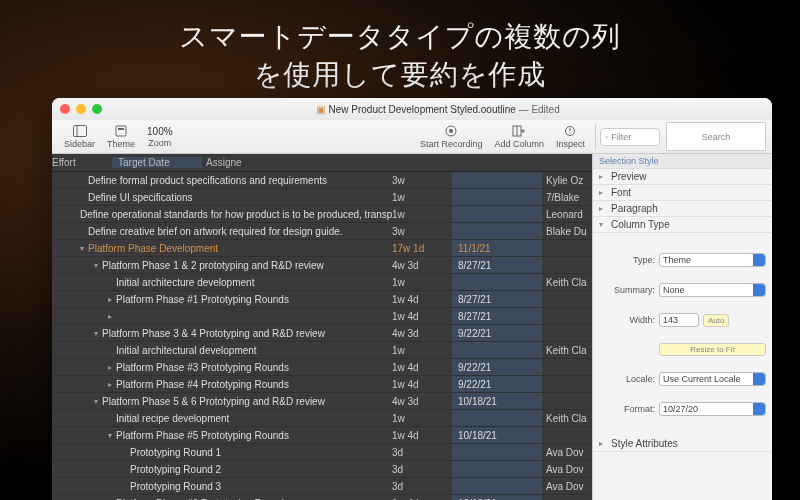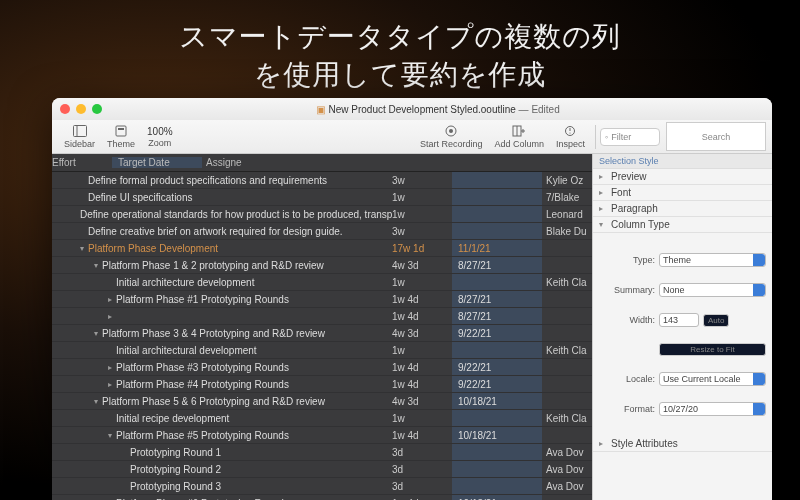--- a/index.html
+++ b/index.html
@@ -37,21 +37,21 @@
 .ind1 { padding-left: 26px; } .ind2 { padding-left: 40px; } .ind3 { padding-left: 54px; } .ind4 { padding-left: 68px; }
 .inspector { width:180px; background:#f4f4f4; border-left:1px solid #ccc; font-size:10px; color:#444; overflow:hidden; }
 .insp-head { background:#e8e8e8; padding:2px 6px; font-size:9px; color:#5a7fb0; border-bottom:1px solid #ddd; }
 .insp-sec { padding:2px 6px; border-bottom:1px solid #e0e0e0; display:flex; align-items:center; gap:4px; }
 .insp-sec .disc { font-size:8px; color:#888; width:8px; }
 .insp-body { padding:4px 6px 4px 18px; }
 .insp-row { display:flex; align-items:center; margin:16px 0; gap:4px; }
 .insp-row label { width:44px; text-align:right; font-size:9px; color:#555; }
 .insp-row .sel { flex:1; background:#fff; border:1px solid #bbb; border-radius:3px; height:14px; font-size:9px; padding:0 3px; display:flex; align-items:center; position:relative; }
 .insp-row .sel.blue::after { content:""; position:absolute; right:0; top:0; bottom:0; width:12px; background:#3b7dd8; border-radius:0 3px 3px 0; }
-.insp-row .btn { font-size:8px; background:#0f172a; border:1px solid #ccc; border-radius:3px; padding:1px 4px; color:#888; }
+.insp-row .btn { font-size:8px; background:#fef9c3; border:1px solid #ccc; border-radius:3px; padding:1px 4px; color:#888; }
 svg { display:block; }
 </style>
 </head>
 <body>
 
 <div class="headline">
   <span>スマートデータタイプの複数の列</span><br>
   <span>を使用して要約を作成</span>
 </div>
 

